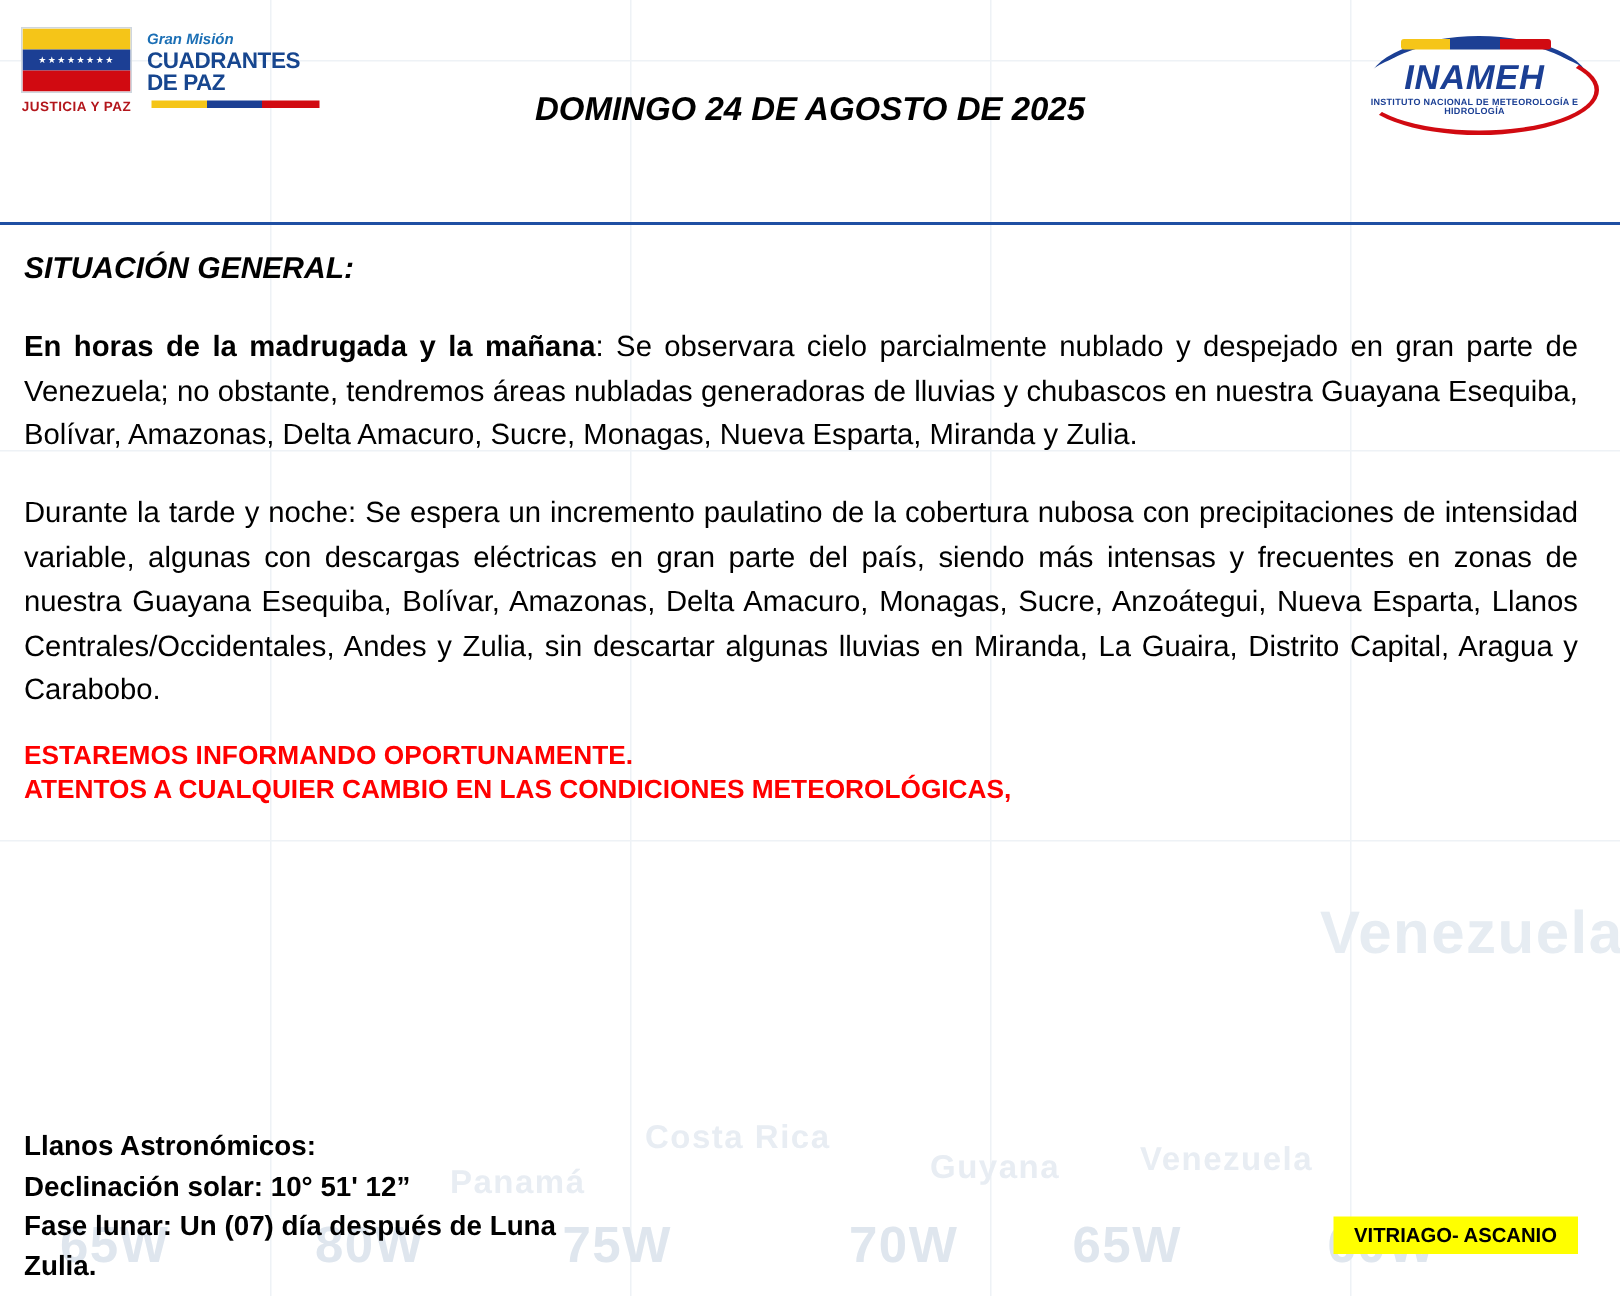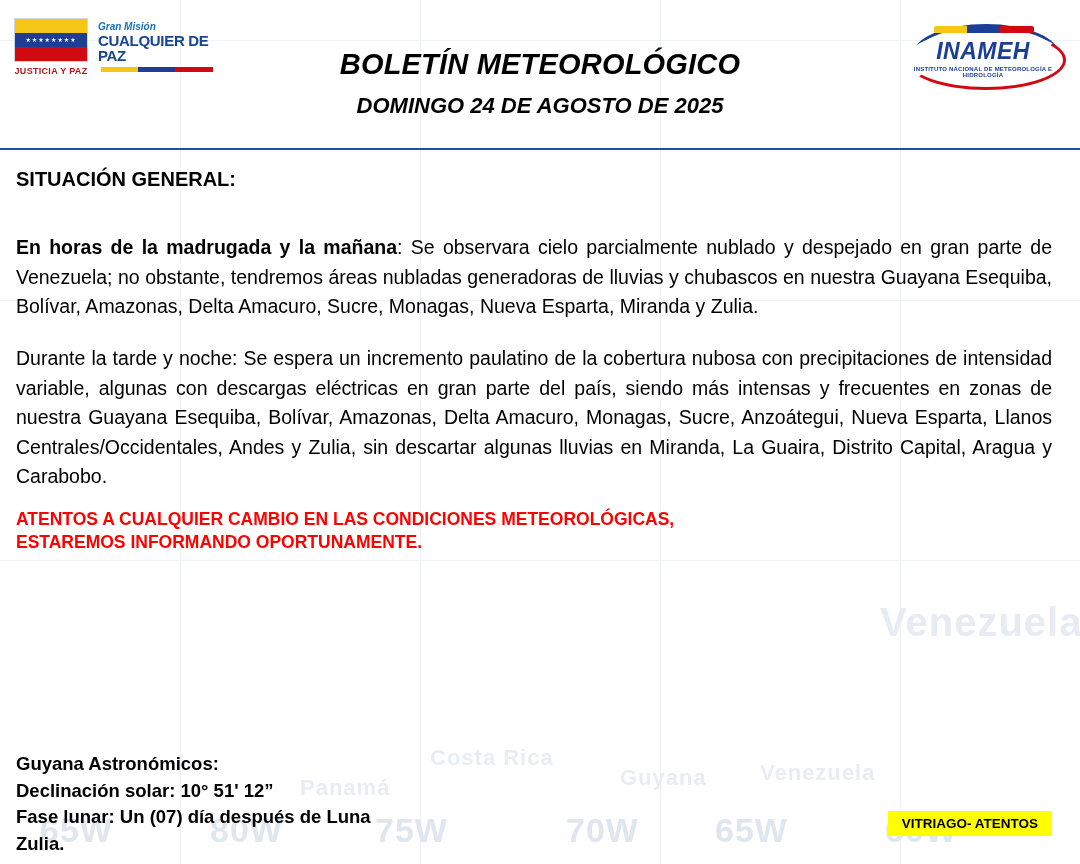--- a/index.html
+++ b/index.html
@@ -219,21 +219,22 @@
 
   
   .content {
     position: relative;
     z-index: 2;
     padding: 18px 16px 0 16px;
   }
   .section-head {
     font-size: 20px;
     font-weight: bold;
-    margin: 0 0 42px 0;
+    margin: 0 0 26px 0;
+    font-style: italic;
   }
   p.para {
     font-size: 19.5px;
     line-height: 1.52;
     text-align: justify;
     margin: 0 12px 22px 0;
   }
   p.para b { font-weight: bold; }
   .alert {
     color: #ff0000;
@@ -296,27 +297,26 @@
         <div class="flag">
           <div class="band b1"></div>
           <div class="band b2"></div>
           <div class="band b3"></div>
           <div class="stars">★★★★★★★★</div>
         </div>
         <div class="flag-caption">JUSTICIA Y PAZ</div>
       </div>
       <div class="gm-block">
         <div class="gm-1">Gran Misión</div>
-        <div class="gm-2">CUALQUIER DE PAZ</div>
+        <div class="gm-2">CUADRANTES DE PAZ</div>
         <div class="gm-rule"></div>
       </div>
     </div>
 
     <div class="titles">
-      <div class="title-main">BOLETÍN METEOROLÓGICO</div>
       <div class="title-sub">DOMINGO 24 DE AGOSTO DE 2025</div>
     </div>
 
     <div class="logo-right">
       <div class="inameh-badge">
         <div class="inameh-arc"></div>
         <div class="inameh-arc red"></div>
         <div class="inameh-flagline"></div>
         <div class="inameh-name">INAMEH</div>
         <div class="inameh-sub">INSTITUTO NACIONAL DE METEOROLOGÍA E HIDROLOGÍA</div>
@@ -326,27 +326,27 @@
   </div>
 
   <div class="content">
     <div class="section-head">SITUACIÓN GENERAL:</div>
 
     <p class="para"><b>En horas de la madrugada y la mañana</b><span>: Se observara cielo parcialmente nublado y despejado en gran parte de Venezuela; no obstante, tendremos áreas nubladas generadoras de lluvias y chubascos en nuestra Guayana Esequiba, Bolívar, Amazonas, Delta Amacuro, Sucre, Monagas, Nueva Esparta, Miranda y Zulia.</span></p>
 
     <p class="para">Durante la tarde y noche: Se espera un incremento paulatino de la cobertura nubosa con precipitaciones de intensidad variable, algunas con descargas eléctricas en gran parte del país, siendo más intensas y frecuentes en zonas de nuestra Guayana Esequiba, Bolívar, Amazonas, Delta Amacuro, Monagas, Sucre, Anzoátegui, Nueva Esparta, Llanos Centrales/Occidentales, Andes y Zulia, sin descartar algunas lluvias en Miranda, La Guaira, Distrito Capital, Aragua y Carabobo.</p>
 
     <div class="alert">
+      <div>ESTAREMOS INFORMANDO OPORTUNAMENTE.</div>
       <div>ATENTOS A CUALQUIER CAMBIO EN LAS CONDICIONES METEOROLÓGICAS,</div>
-      <div>ESTAREMOS INFORMANDO OPORTUNAMENTE.</div>
     </div>
   </div>
 
   <div class="astro">
-    <div>Guyana Astronómicos:</div>
+    <div>Llanos Astronómicos:</div>
     <div>Declinación solar: 10° 51' 12”</div>
     <div>Fase lunar: Un (07) día después de Luna</div>
     <div>Zulia.</div>
   </div>
 
-  <div class="credit">VITRIAGO- ATENTOS</div>
+  <div class="credit">VITRIAGO- ASCANIO</div>
 
 </div>
 
 </body></html>

